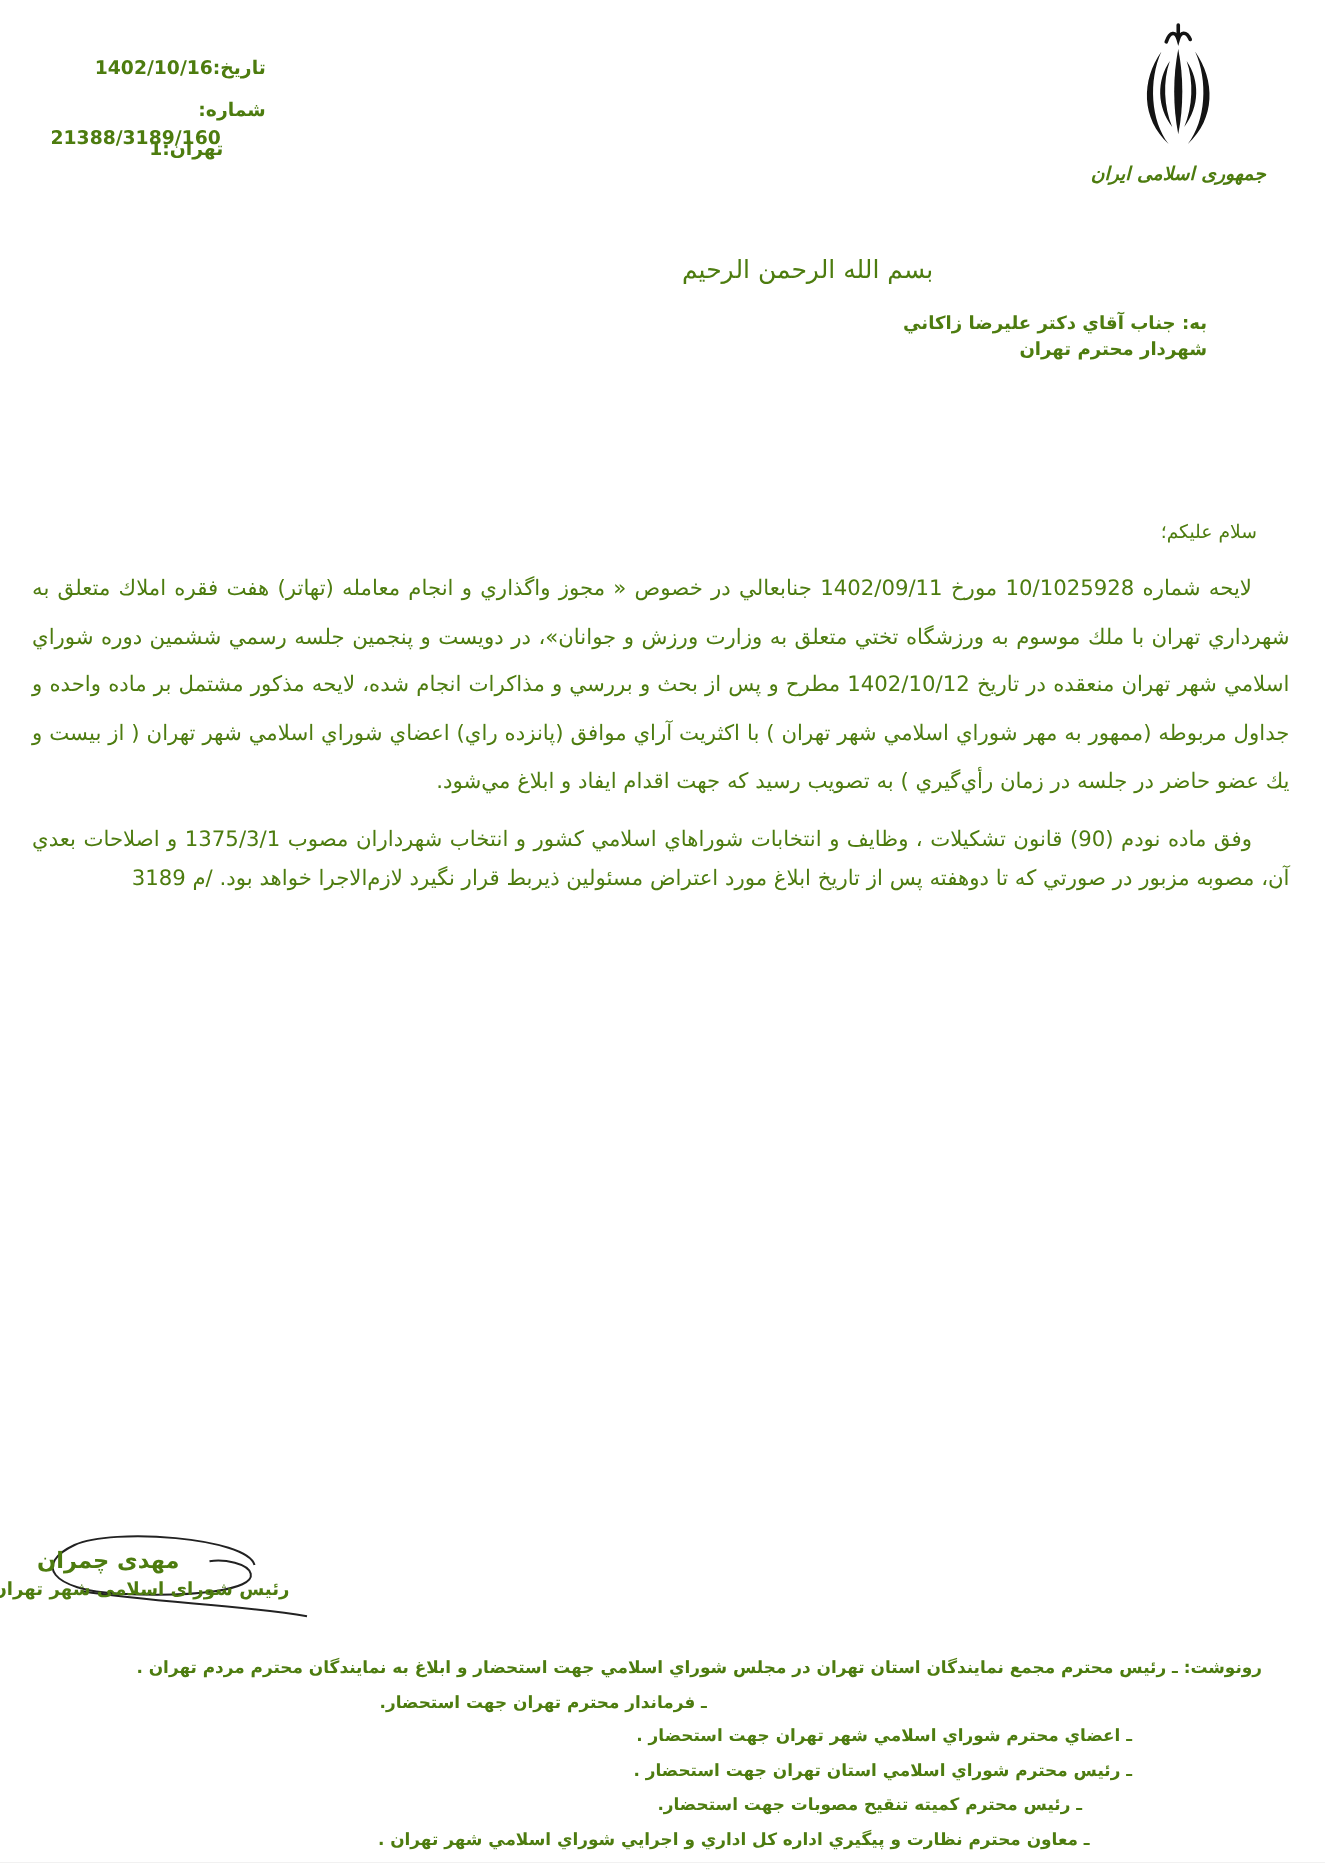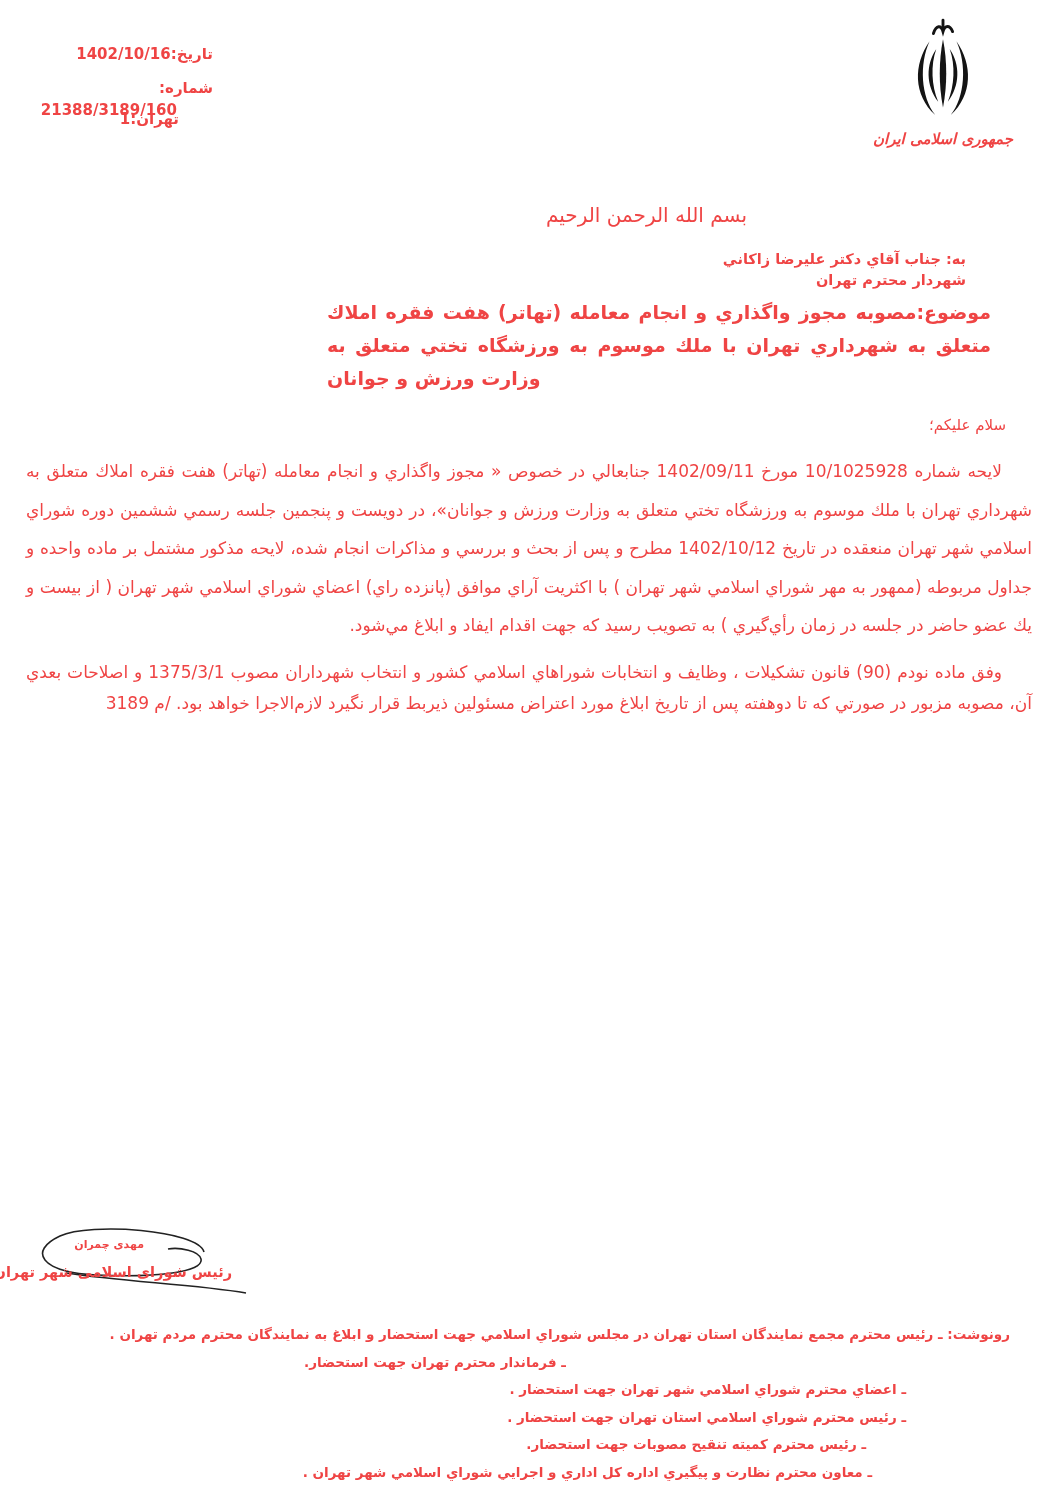--- a/index.html
+++ b/index.html
@@ -1,19 +1,19 @@
 <!DOCTYPE html>
 <html lang="fa"><head>
 <meta charset="utf-8">
 <style>
   html,body{margin:0;padding:0;background:#e8e8e8;}
   .page{
     position:relative;width:1060px;height:1490px;margin:0 auto;
     background:#ffffff;overflow:hidden;direction:rtl;
-    font-family:"DejaVu Sans", sans-serif;color:#ef4444;
+    font-family:"DejaVu Sans", sans-serif;color:#4d7c0f;
   }
   
   .meta{position:absolute;top:44px;left:38px;width:175px;text-align:right;
         font-weight:bold;font-size:15px;line-height:20px;}
   .meta .date{white-space:nowrap;margin-bottom:14px;}
   .meta .num-label{margin-bottom:2px;}
   .meta .num-value{margin-left:0;margin-right:36px;white-space:nowrap;direction:ltr;text-align:right;}
   .meta .attach{margin-top:-11px;margin-right:34px;white-space:nowrap;}
 
   
@@ -35,21 +35,21 @@
            text-align:justify;text-align-last:left;}
 
   .greeting{position:absolute;top:416px;right:54px;font-size:15px;white-space:nowrap;}
 
   .bodytext{position:absolute;top:440px;right:16px;left:14px;}
   .bodytext p{margin:12px;font-size:17px;text-align:justify;}
   .bodytext .p1{line-height:38.5px;text-indent:30px;}
   .bodytext .p2{line-height:31px;text-indent:30px;margin-top:4px;}
 
   .signature{position:absolute;top:1220px;left:14px;width:240px;}
-  .signature .name{position:absolute;top:18px;right:110px;font-size:11px;font-weight:bold;white-space:nowrap;}
+  .signature .name{position:absolute;top:18px;right:110px;font-size:18px;font-weight:bold;white-space:nowrap;}
   .signature .title{position:absolute;top:44px;right:22px;font-size:14.5px;font-weight:bold;white-space:nowrap;}
 
   .cc{position:absolute;top:1321px;right:50px;width:862px;
       font-size:13.5px;font-weight:bold;line-height:27.6px;text-align:right;}
   .cc div{white-space:nowrap;}
   .cc .i1{margin-right:288px;text-align:center;}
   .cc .i2{margin-right:104px;}
   .cc .i3{margin-right:104px;}
   .cc .i4{margin-right:144px;}
   .cc .i5{margin-right:138px;}
@@ -89,21 +89,20 @@
     <div class="caption">جمهوری اسلامی ایران</div>
   </div>
 
   <div class="bismillah">بسم الله الرحمن الرحيم</div>
 
   <div class="addressee">
     <div>به: جناب آقاي دكتر عليرضا زاكاني</div>
     <div>شهردار محترم تهران</div>
   </div>
 
-  <div class="subject">موضوع:مصوبه مجوز واگذاري و انجام معامله (تهاتر) هفت فقره املاك متعلق به شهرداري تهران با ملك موسوم به ورزشگاه تختي متعلق به وزارت ورزش و جوانان</div>
 
   <div class="greeting">سلام عليكم؛</div>
 
   <div class="bodytext">
     <p class="p1">لايحه شماره 10/1025928  مورخ 1402/09/11  جنابعالي در خصوص « مجوز واگذاري و انجام معامله (تهاتر) هفت فقره املاك متعلق به شهرداري تهران با ملك موسوم به ورزشگاه تختي متعلق به وزارت ورزش و جوانان»، در دويست و پنجمين جلسه رسمي ششمين دوره شوراي اسلامي شهر تهران منعقده در تاريخ  1402/10/12 مطرح و پس از بحث و بررسي و مذاكرات انجام شده، لايحه مذكور مشتمل بر ماده واحده و جداول مربوطه  (ممهور به مهر شوراي اسلامي شهر تهران ) با اكثريت آراي موافق (پانزده راي) اعضاي شوراي اسلامي شهر تهران ( از بيست و يك عضو حاضر در جلسه در زمان رأي‌گيري ) به تصويب رسيد كه جهت اقدام ايفاد و ابلاغ مي‌شود.</p>
     <p class="p2">وفق ماده نودم (90) قانون تشكيلات ، وظايف و انتخابات شوراهاي اسلامي كشور و انتخاب شهرداران مصوب 1375/3/1 و اصلاحات بعدي آن، مصوبه مزبور در صورتي كه تا دوهفته پس از تاريخ ابلاغ مورد اعتراض مسئولين ذيربط قرار نگيرد لازم‌الاجرا خواهد بود. /م 3189</p>
   </div>
 
   <div class="signature">
     <svg width="240" height="78" viewBox="0 0 240 78">

